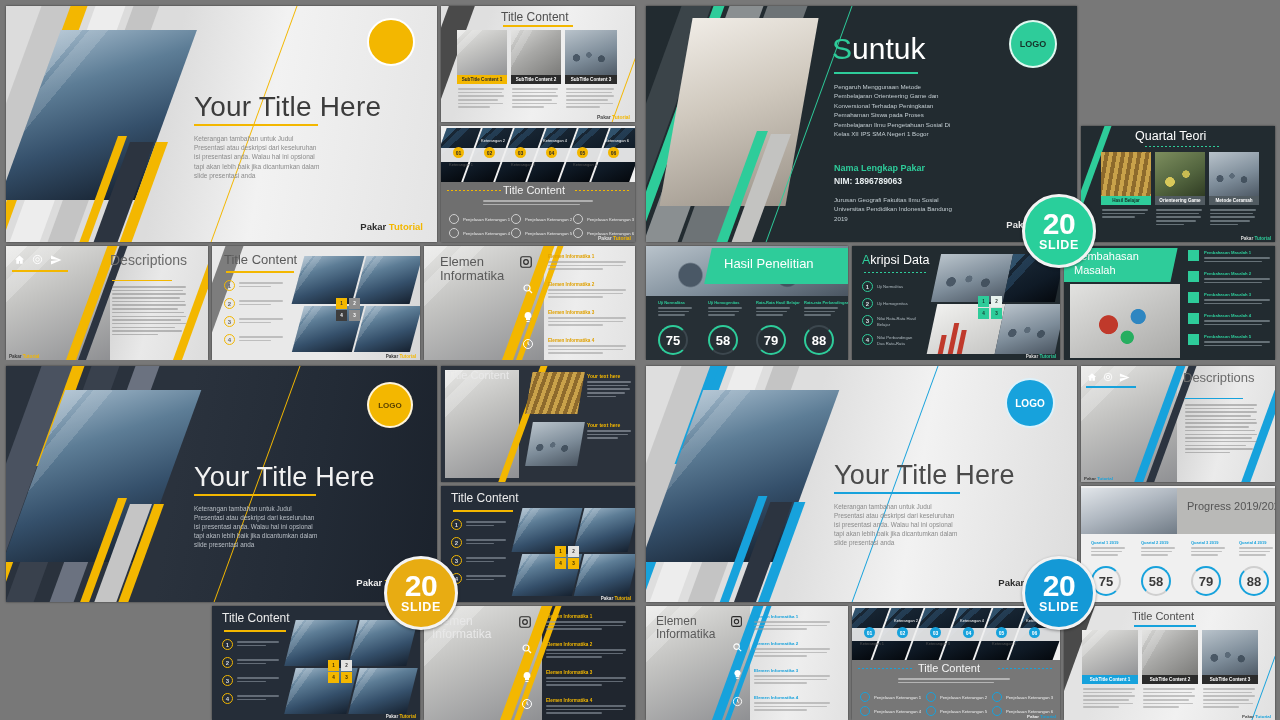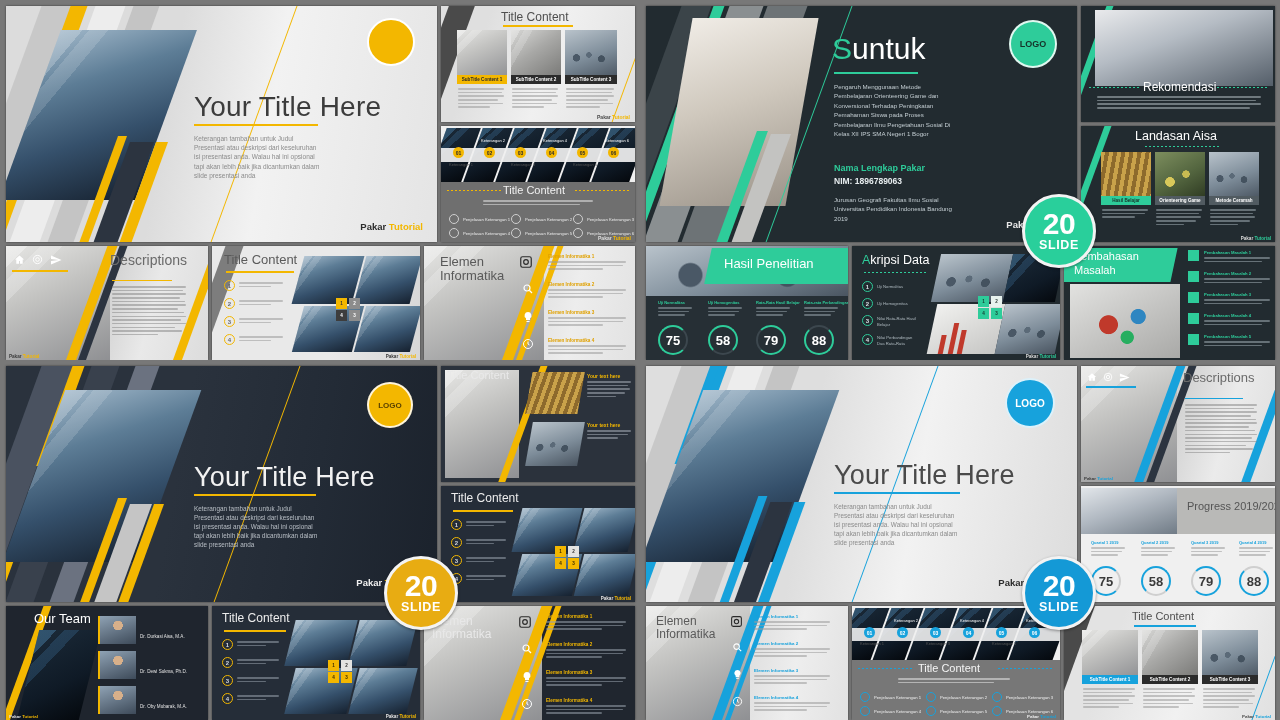--- a/index.html
+++ b/index.html
@@ -448,40 +448,25 @@
       <div style="position:absolute;left:188px;top:66px;width:84px;height:2px;background:#2ecc9a;"></div>
       <div class="hero-body" style="left:188px;top:76px;width:124px;font-size:6.2px;color:#c3cdd2;line-height:1.52;">Pengaruh Menggunaan Metode Pembelajaran Orienteering Game dan Konversional Terhadap Peningkatan Pemahaman Siswa pada Proses Pembelajaran Ilmu Pengetahuan Sosial Di Kelas XII IPS SMA Negeri 1 Bogor</div>
       <div class="t" style="left:188px;top:157px;font-size:9px;font-weight:700;color:#2ecc9a;">Nama Lengkap Pakar</div>
       <div class="t" style="left:188px;top:170px;font-size:8.5px;font-weight:700;color:#e7edef;">NIM: 1896789063</div>
       <div class="hero-body" style="left:188px;top:189px;width:122px;font-size:6.2px;color:#c3cdd2;line-height:1.5;">Jurusan Geografi  Fakultas Ilmu Sosial Universitas Pendidikan Indonesia Bandung 2019</div>
       <div class="brand" style="right:8px;bottom:12px;color:#e8e8e8;">
         <span>Pakar </span><span style="color:#2ecc9a;">Tutorial</span>
       </div>
     </div>
 
-    <div class="slide darkteal s-tr1">
-      <div style="position:absolute;inset:0;background:#222b30"></div>
-      <div class="band" style="left:4px;top:-6px;width:7px;height:130px;background:#2ecc9a;"></div>
-      <div class="photo ph-desk" style="left:14px;top:4px;width:178px;height:76px;
-           background:linear-gradient(160deg,#e9eaec 0%,#b5bcc4 40%,#545e69 100%);"></div>
-      <div class="sec-title" style="left:62px;top:74px;font-size:12px;color:#fff;">Rekomendasi</div>
-      <div class="dotline" style="left:8px;top:81px;width:50px;background:repeating-linear-gradient(90deg,#2ecc9a 0 2px,transparent 2px 4px);"></div>
-      <div class="dotline" style="right:8px;top:81px;width:50px;background:repeating-linear-gradient(90deg,#2ecc9a 0 2px,transparent 2px 4px);"></div>
-      <div class="fakelines" style="left:16px;top:90px;width:164px;color:#aeb9bf;">
-        <i style="width:100%"></i>
-            <i style="width:97%"></i>
-            <i style="width:100%"></i>
-            <i style="width:93%"></i>
-      </div>
-    </div>
 
     <div class="slide darkteal s-tr2">
       <div style="position:absolute;inset:0;background:#222b30"></div>
       <div class="band" style="left:2px;top:-6px;width:7px;height:130px;background:#2ecc9a;"></div>
-      <div class="sec-title" style="left:54px;top:3px;font-size:12.5px;color:#fff;">Landasan Aisa</div>
+      <div class="sec-title" style="left:54px;top:3px;font-size:12.5px;color:#fff;">Quartal Teori</div>
       <div class="dotline" style="left:64px;top:20px;width:74px;background:repeating-linear-gradient(90deg,#2ecc9a 0 2px,transparent 2px 4px);"></div>
       <div class="photo ph-books" style="left:20px;top:26px;width:50px;height:46px;"></div>
       <div class="photo ph-nature" style="left:74px;top:26px;width:50px;height:46px;"></div>
       <div class="photo ph-people" style="left:128px;top:26px;width:50px;height:46px;"></div>
       <div class="chip" style="left:20px;top:70px;width:50px;height:9px;background:#2ecc9a;color:#17332a;">Hasil Belajar</div>
       <div class="chip" style="left:74px;top:70px;width:50px;height:9px;background:#515b61;">Orienteering Game</div>
       <div class="chip" style="left:128px;top:70px;width:50px;height:9px;background:#515b61;">Metode Ceramah</div>
       <div class="fakelines" style="left:21px;top:83px;width:46px;color:#9fabb2;">
             <i style="width:100%"></i>
             <i style="width:94%"></i>
@@ -694,35 +679,20 @@
       <div class="photo ph-city" style="left:138px;top:68px;width:54px;height:42px;transform:skewX(-14deg);"></div>
       <div class="chip" style="left:114px;top:60px;width:11px;height:11px;background:#f3b700;color:#3a2c00;">1</div>
       <div class="chip" style="left:127px;top:60px;width:11px;height:11px;background:#e3e3e1;color:#333;">2</div>
       <div class="chip" style="left:114px;top:72px;width:11px;height:11px;background:#f3b700;color:#3a2c00;">4</div>
       <div class="chip" style="left:127px;top:72px;width:11px;height:11px;background:#f3b700;color:#3a2c00;">3</div>
       <div class="brand" style="right:4px;bottom:1px;font-size:4.6px;color:#e0e0e0;">
         <span>Pakar </span><span style="color:#f3b700;">Tutorial</span>
       </div>
     </div>
 
-    <div class="slide dark s-b1">
-      <div style="position:absolute;inset:0;background:#1f252e"></div>
-      <div class="band" style="left:16px;top:-6px;width:8px;height:130px;background:#f3b700;"></div>
-      <div class="photo ph-dark" style="left:22px;top:24px;width:62px;height:90px;transform:skewX(-14deg);"></div>
-      <div class="sec-title" style="left:28px;top:5px;font-size:13px;color:#fff;font-weight:400;">Our Team</div>
-      <div class="photo ph-portrait" style="left:92px;top:10px;width:38px;height:28px;border-left:2.5px solid #f3b700;"></div>
-      <div class="t" style="left:134px;top:28px;font-size:4.6px;color:#e2e2e2;">Dr. Durkasi Aisa, M.A.</div>
-      <div class="photo ph-portrait" style="left:92px;top:45px;width:38px;height:28px;border-left:2.5px solid #f3b700;"></div>
-      <div class="t" style="left:134px;top:63px;font-size:4.6px;color:#e2e2e2;">Dr. Dewi Sukma, Ph.D.</div>
-      <div class="photo ph-portrait" style="left:92px;top:80px;width:38px;height:28px;border-left:2.5px solid #f3b700;"></div>
-      <div class="t" style="left:134px;top:98px;font-size:4.6px;color:#e2e2e2;">Dr. Oby Mubarak, M.A.</div>
-      <div class="brand" style="left:3px;bottom:1px;font-size:4.4px;color:#e0e0e0;">
-        <span>Pakar </span><span style="color:#f3b700;">Tutorial</span>
-      </div>
-    </div>
 
     <div class="slide dark s-b2">
       <div style="position:absolute;inset:0;background:#252d38"></div>
       <div class="sec-title" style="left:10px;top:5px;font-size:12px;color:#ededed;">Title Content</div>
       <div style="position:absolute;left:12px;top:24px;width:62px;height:1.6px;background:#f3b700;"></div>
       <div class="numring" style="left:10px;top:33px;width:11px;height:11px;border:1px solid #f3b700;color:#d5d9df;">1</div>
       <div class="fakelines" style="left:25px;top:35px;width:42px;color:#98a1ab;">
             <i style="width:100%"></i>
             <i style="width:70%"></i>
           </div>

